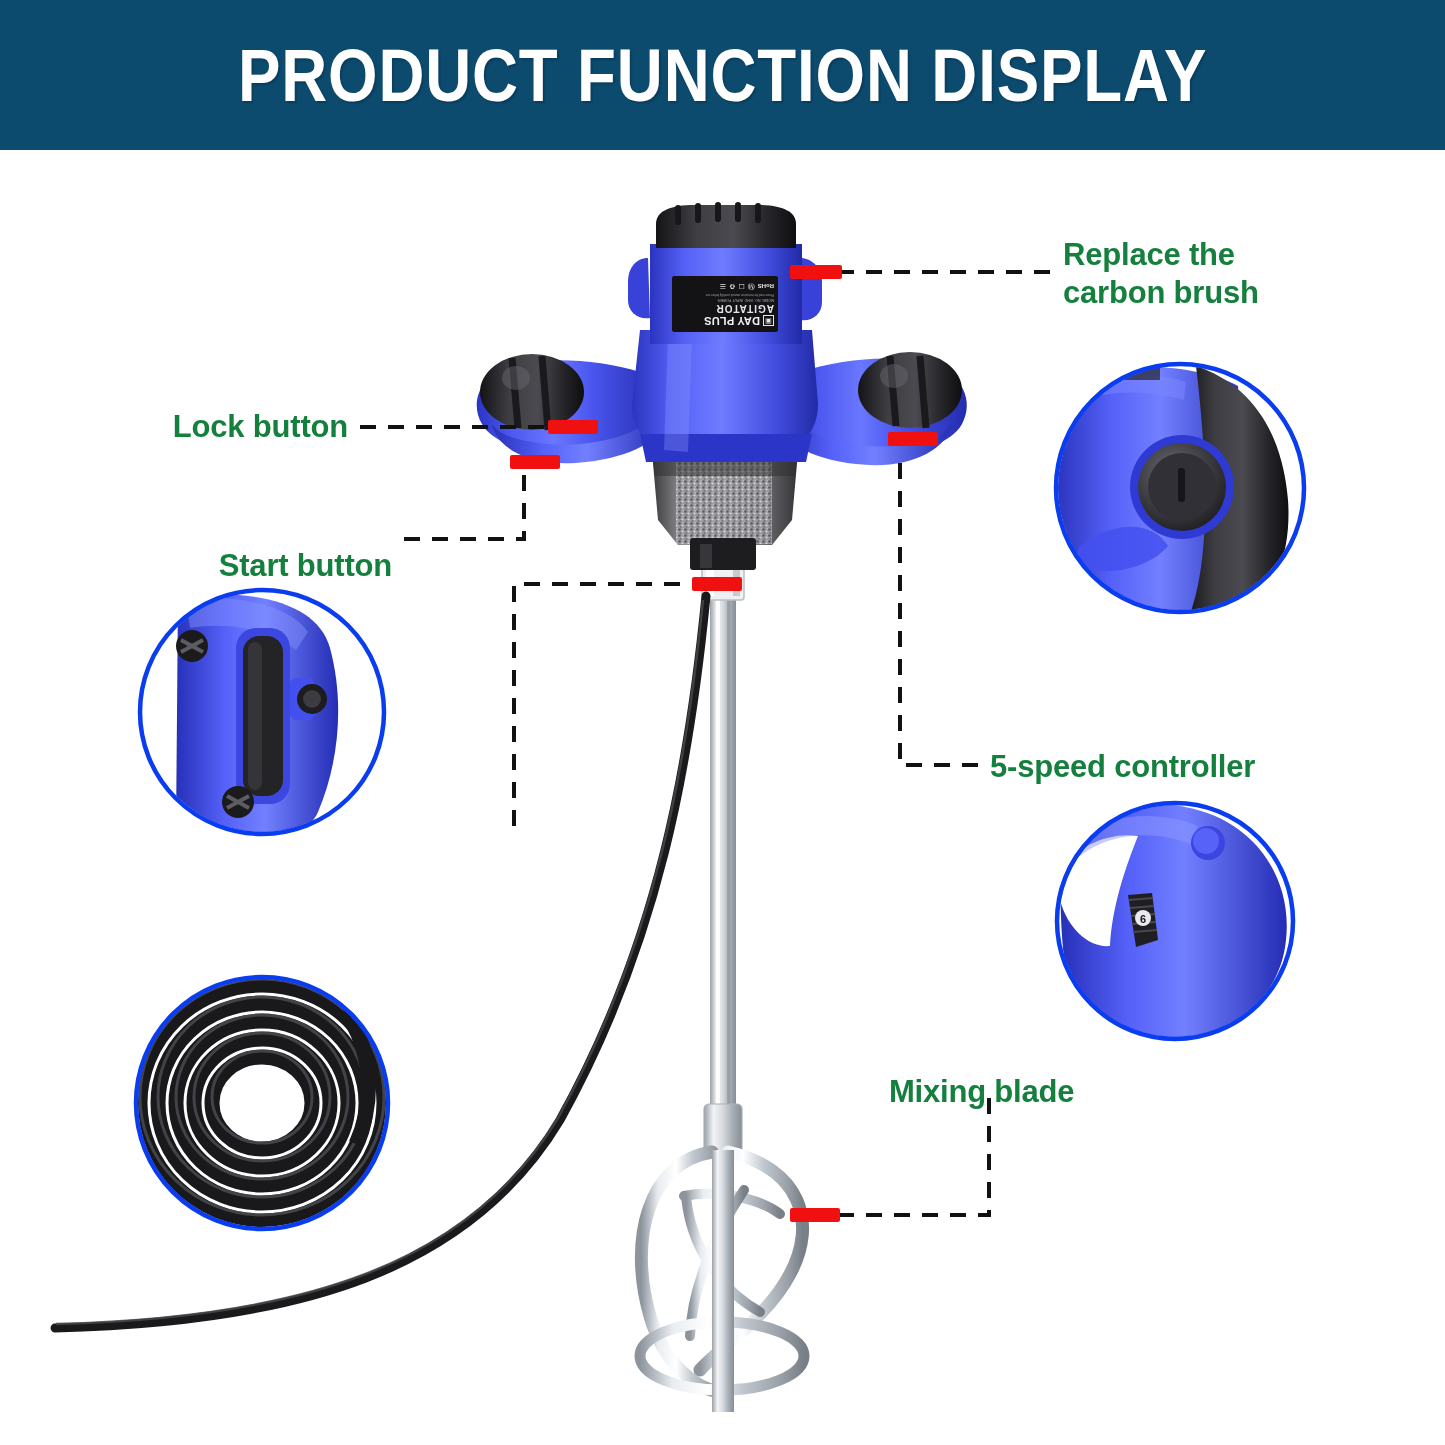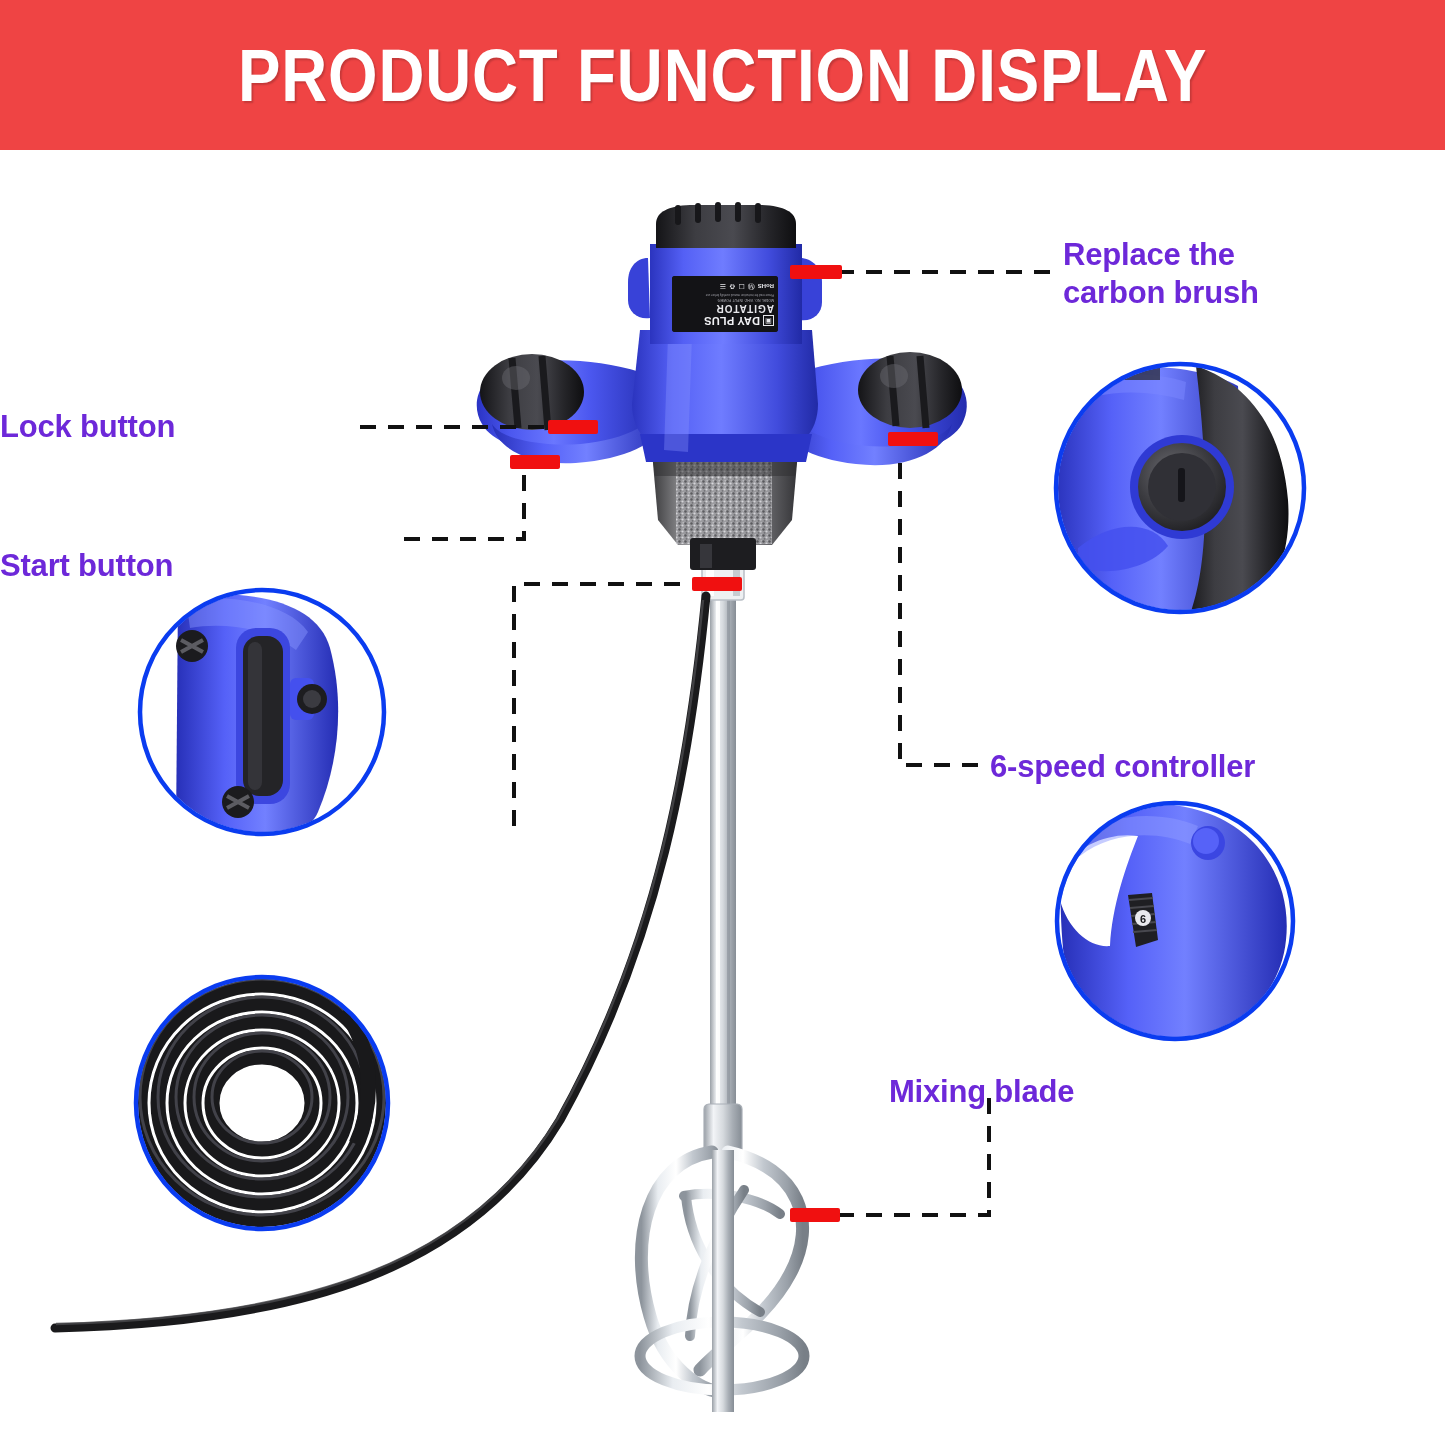--- a/index.html
+++ b/index.html
@@ -6,36 +6,36 @@
   html,body { background:#fff; }
   body {
     width:1445px; height:1445px; position:relative; overflow:hidden;
     font-family:"Liberation Sans", sans-serif;
   }
   #stage { position:absolute; inset:0; }
 
   
   .banner {
     position:absolute; left:0; top:0; width:1445px; height:150px;
-    background:#ef4444; display:flex; align-items:center; justify-content:center;
+    background:#0c4a6e; display:flex; align-items:center; justify-content:center;
   }
   .banner-title {
     color:#ffffff; font-size:74px; font-weight:bold; letter-spacing:1px;
     font-family:"Liberation Sans Narrow","Liberation Sans",sans-serif;
     transform:scaleX(0.86); white-space:nowrap;
     text-shadow:2px 2px 2px rgba(0,0,0,0.18);
   }
 
   
   .callout {
-    position:absolute; color:#6d28d9; font-weight:bold; font-size:31px;
+    position:absolute; color:#15803d; font-weight:bold; font-size:31px;
     line-height:1.22; white-space:pre-line; letter-spacing:-0.2px;
   }
   .callout.c-right { text-align:left; }
-  .callout.c-left  { text-align:left; }
+  .callout.c-left  { text-align:right; }
   .callout.c-center{ text-align:center; }
 
   
   svg.layer { position:absolute; left:0; top:0; width:1445px; height:1445px; overflow:visible; }
   .dash { stroke:#111; stroke-width:4; fill:none; stroke-dasharray:16 12; stroke-linecap:butt; }
   .redtag { fill:#f01010; }
   .circ { fill:none; stroke:#0a3cf0; stroke-width:4.5; }
 </style>
 </head>
 <body>
@@ -325,21 +325,21 @@
     </g>
   </svg>
 
   <div class="callout c-right" style="left:1063px; top:236px;">Replace the
 carbon brush</div>
 
   <div class="callout c-left" style="left:0; top:408px; width:348px;">Lock button</div>
 
   <div class="callout c-left" style="left:0; top:547px; width:392px;">Start button</div>
 
-  <div class="callout c-right" style="left:990px; top:748px;">6-speed controller</div>
+  <div class="callout c-right" style="left:990px; top:748px;">5-speed controller</div>
 
 
   <div class="callout c-right" style="left:889px; top:1073px;">Mixing blade</div>
 
   <div style="position:absolute; left:672px; top:276px; width:106px; height:56px;
               transform:rotate(180deg); background:#131316; border-radius:3px;
               display:flex; flex-direction:column; justify-content:center; padding:3px 4px; gap:1px;">
     <div style="display:flex; align-items:center; gap:3px;">
       <div style="width:11px; height:11px; border:1.2px solid #e8e8ec; display:flex;
                   align-items:center; justify-content:center; font-size:7px; color:#e8e8ec;">▣</div>

